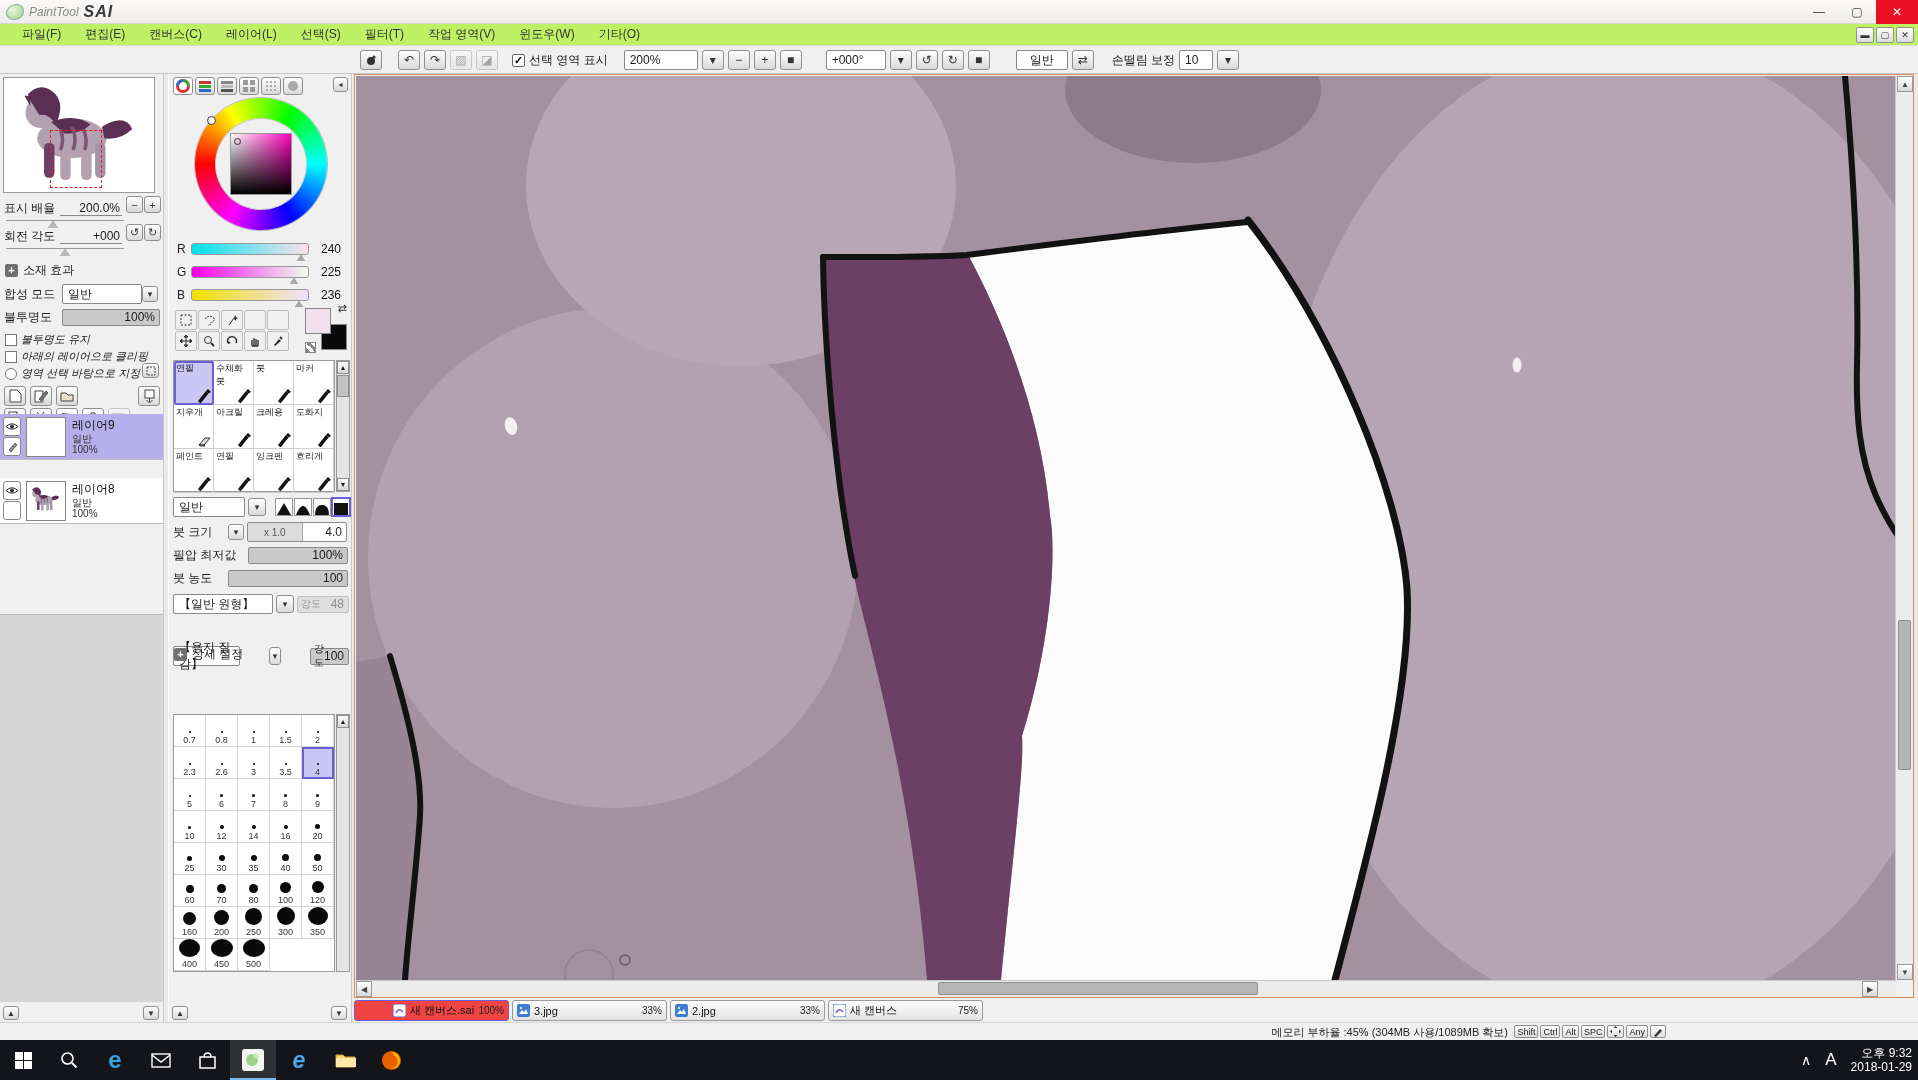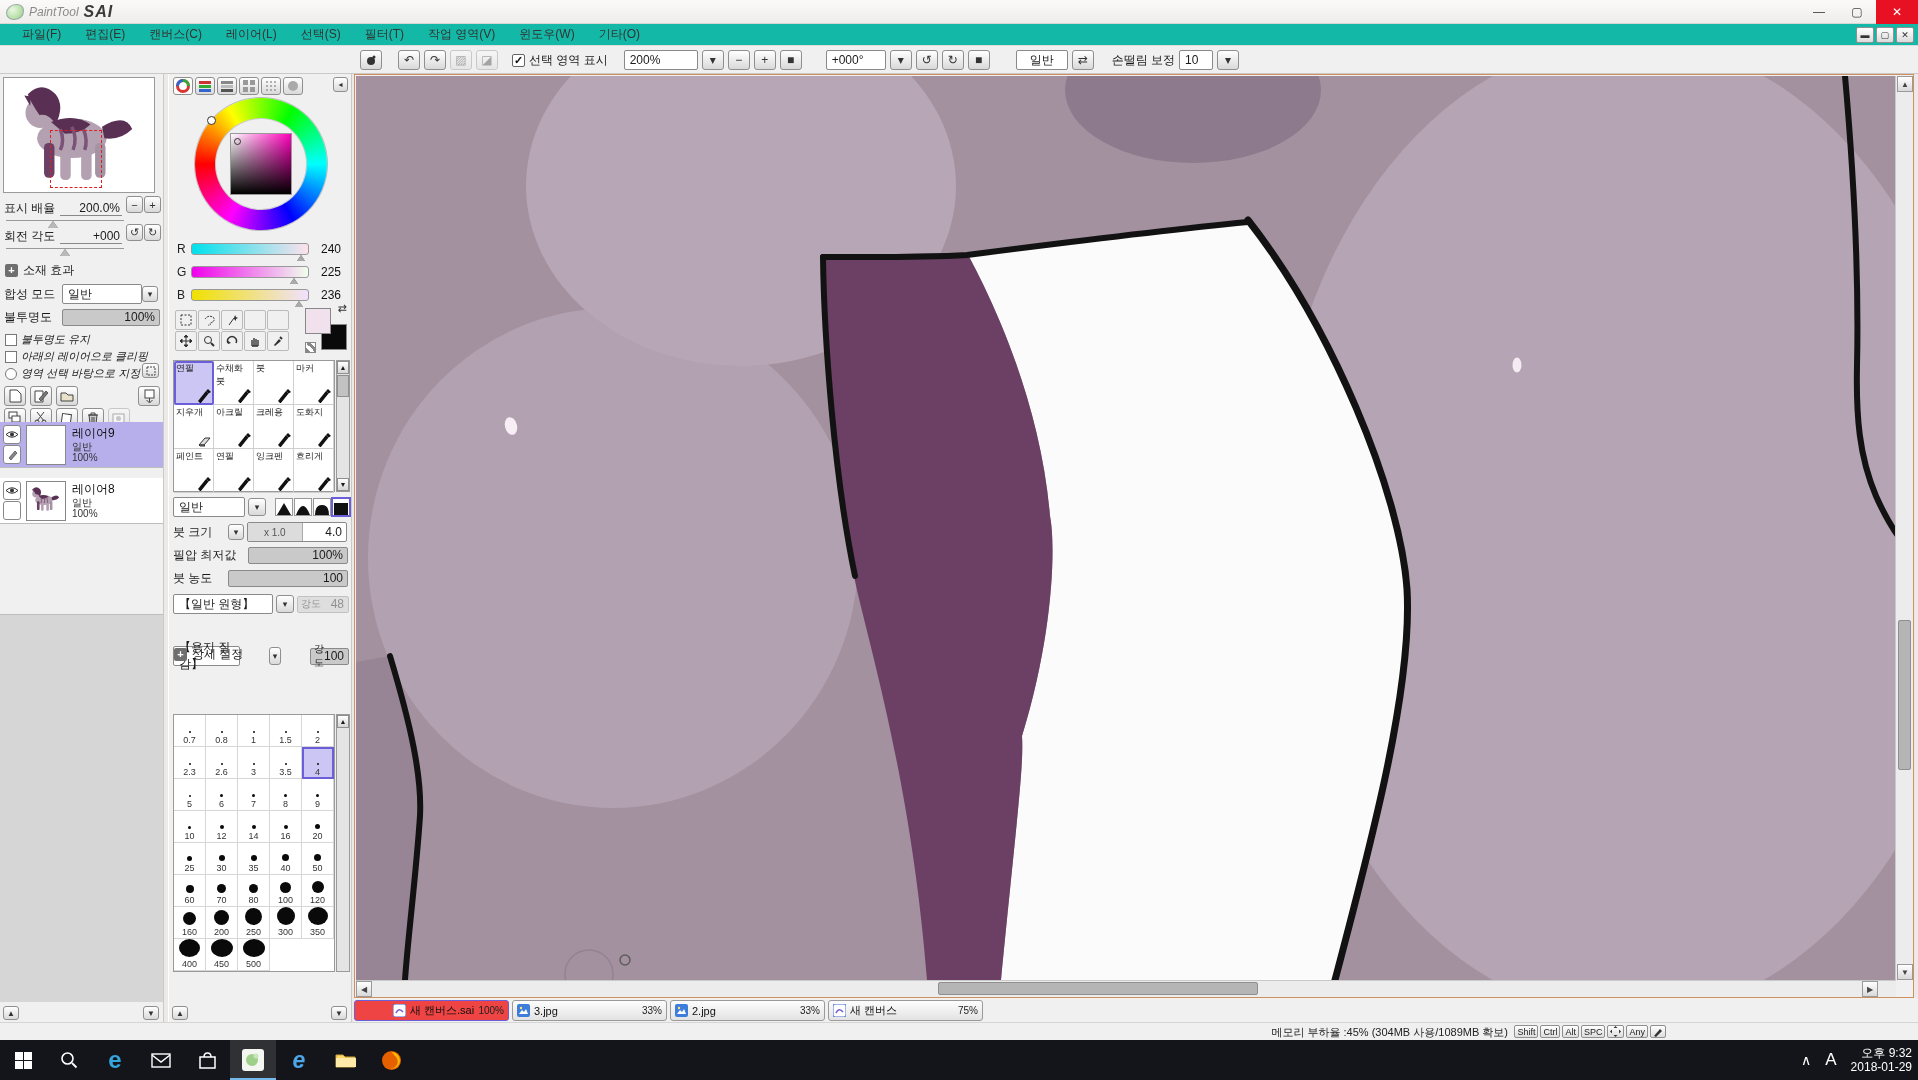--- a/index.html
+++ b/index.html
@@ -10,21 +10,21 @@
   
   .titlebar { position:absolute; left:0; top:0; width:1918px; height:24px; background:linear-gradient(#fbfaf9,#efedec); border-bottom:1px solid #d8d5d2; }
   .logo { position:absolute; left:6px; top:2px; height:20px; display:flex; align-items:center; gap:5px; }
   .logo-blob { width:18px; height:16px; border-radius:60% 40% 55% 45%; background:radial-gradient(circle at 35% 35%, #eaf7e4, #b9e0a8 60%, #8fc57e); border:1px solid #9aa; }
   .logo-pt { font-style:italic; color:#8a8a88; font-size:12px; }
   .logo-sai { font-weight:bold; font-style:italic; font-size:16px; color:#3a3a3a; letter-spacing:1px; }
   .winbtns { position:absolute; right:0; top:0; height:24px; display:flex; }
   .winbtn { width:38px; height:24px; display:flex; align-items:center; justify-content:center; font-size:12px; color:#444; }
   .winbtn.close { background:#e81123; color:#fff; width:42px; }
 
-  .menubar { position:absolute; left:0; top:24px; width:1918px; height:22px; background:#14b8a6; border-bottom:1px solid #dcdcdc; display:flex; align-items:center; padding-left:10px; }
+  .menubar { position:absolute; left:0; top:24px; width:1918px; height:22px; background:#bef264; border-bottom:1px solid #dcdcdc; display:flex; align-items:center; padding-left:10px; }
   .menu-item { padding:2px 12px; color:#333; }
   .mdibtns { position:absolute; right:4px; top:27px; display:flex; gap:2px; }
   .mdibtn { width:18px; height:16px; font-size:9px; display:flex; align-items:center; justify-content:center; background:linear-gradient(#fff,#dcdcdc); border:1px solid #909090; border-radius:2px; color:#333; }
 
   .toolbar { position:absolute; left:0; top:46px; width:1918px; height:28px; background:#f0f0f0; border-bottom:1px solid #c9c9c9; }
   .b3 { background:linear-gradient(#ffffff,#d9d9d9); border:1px solid #8f8f8f; border-radius:3px; display:inline-flex; align-items:center; justify-content:center; color:#333; }
   .b3.dis { opacity:.4; }
   .tbtn { width:22px; height:20px; font-size:12px; }
   .fld { background:#fff; border:1px solid #8a8a8a; border-radius:2px; display:inline-flex; align-items:center; padding:0 5px; height:20px; }
   .chk { width:13px; height:13px; background:#fff; border:1px solid #666; border-radius:2px; font-size:11px; line-height:11px; text-align:center; font-weight:bold; color:#111; }
@@ -334,21 +334,21 @@
         </svg>
       </div>
     <div class="b3 icobtn dis">
         <svg width="14" height="13">
           <rect x="1" y="2" width="11" height="9" fill="#fff" stroke="#444"></rect>
           <circle cx="6.5" cy="6.5" r="2.5" fill="#888"></circle>
         </svg>
       </div>
   </div>
 
-  <div class="layer-item sel" style="top:348px;">
+  <div class="layer-item sel" style="top:340px;">
     <div class="lbox" style="left:3px; top:3px;">
         <svg width="14" height="9">
           <path d="M1 4.5 Q7 -1 13 4.5 Q7 10 1 4.5z" fill="#fff" stroke="#333"></path>
           <circle cx="7" cy="4.5" r="2" fill="#333"></circle>
         </svg>
       </div>
     <div class="lbox" style="left:3px; top:23px;">
         <svg width="11" height="11">
           <path d="M2 9 L8 2 l2 2 -6 7z" fill="#888" stroke="#333" stroke-width=".6"></path>
         </svg>

